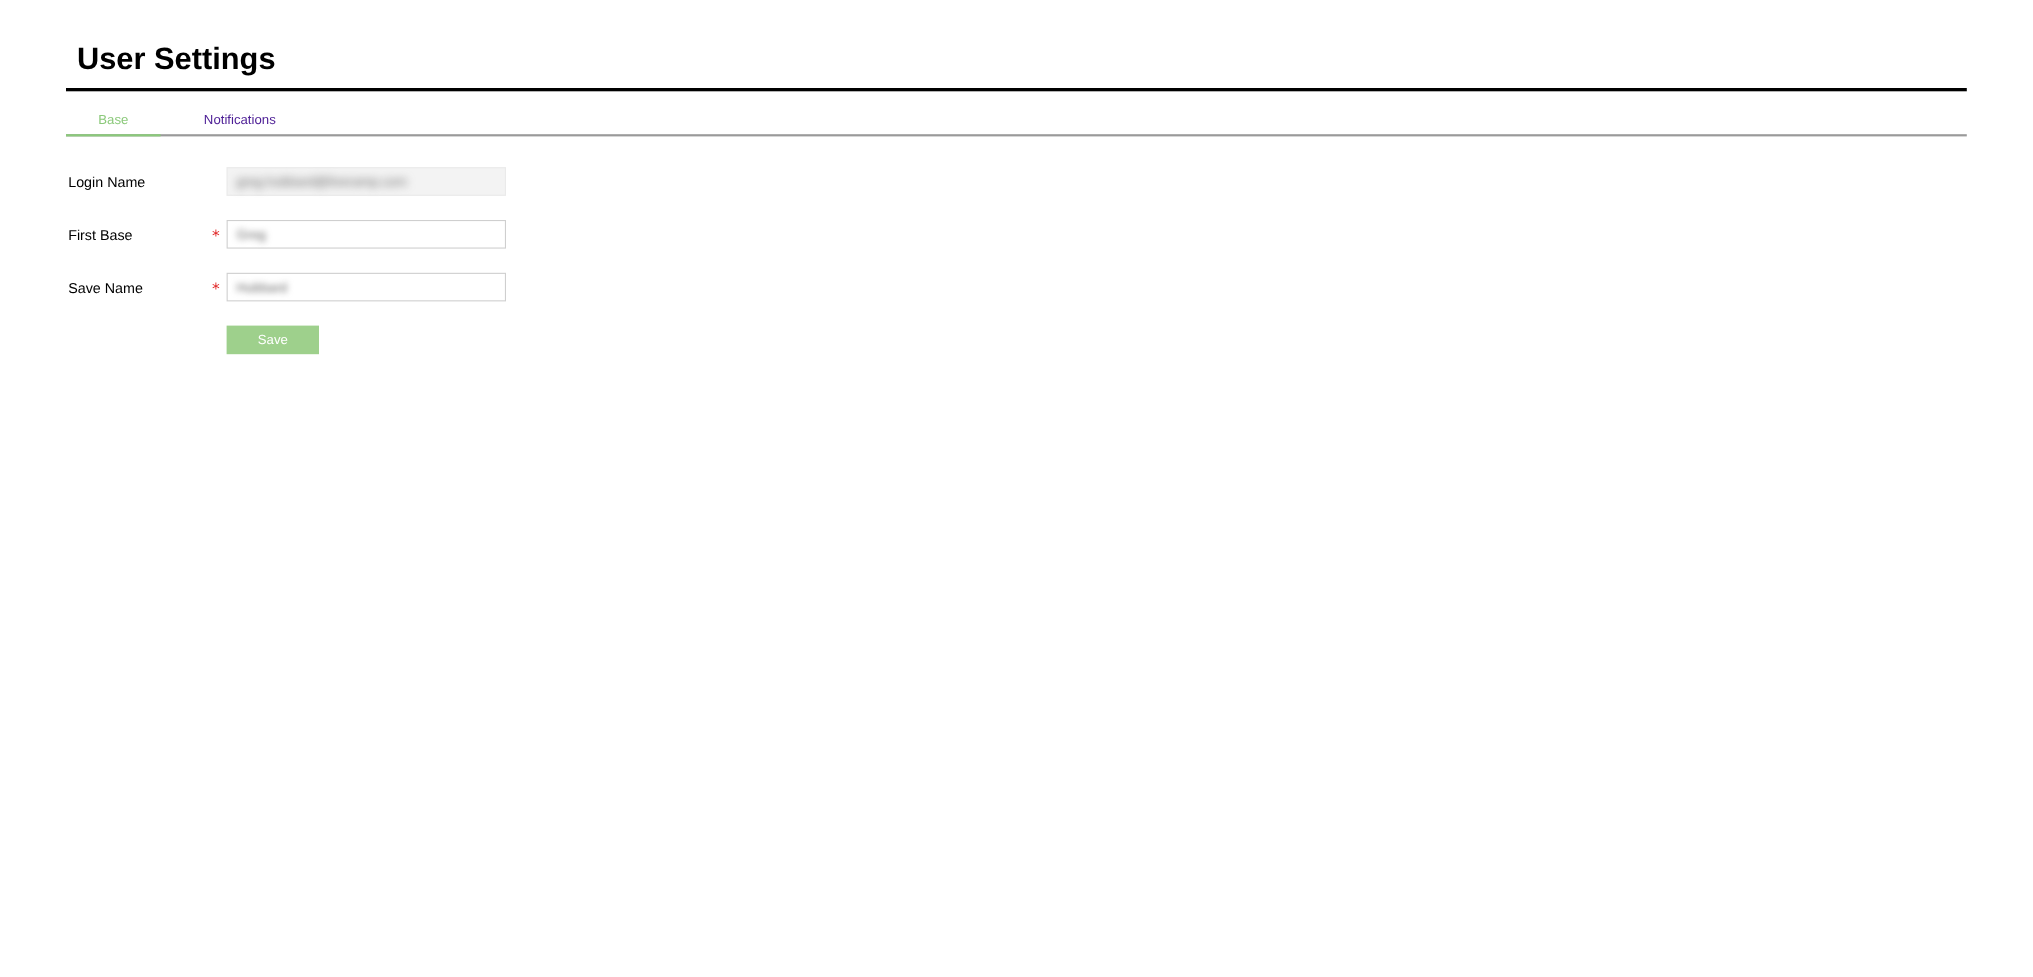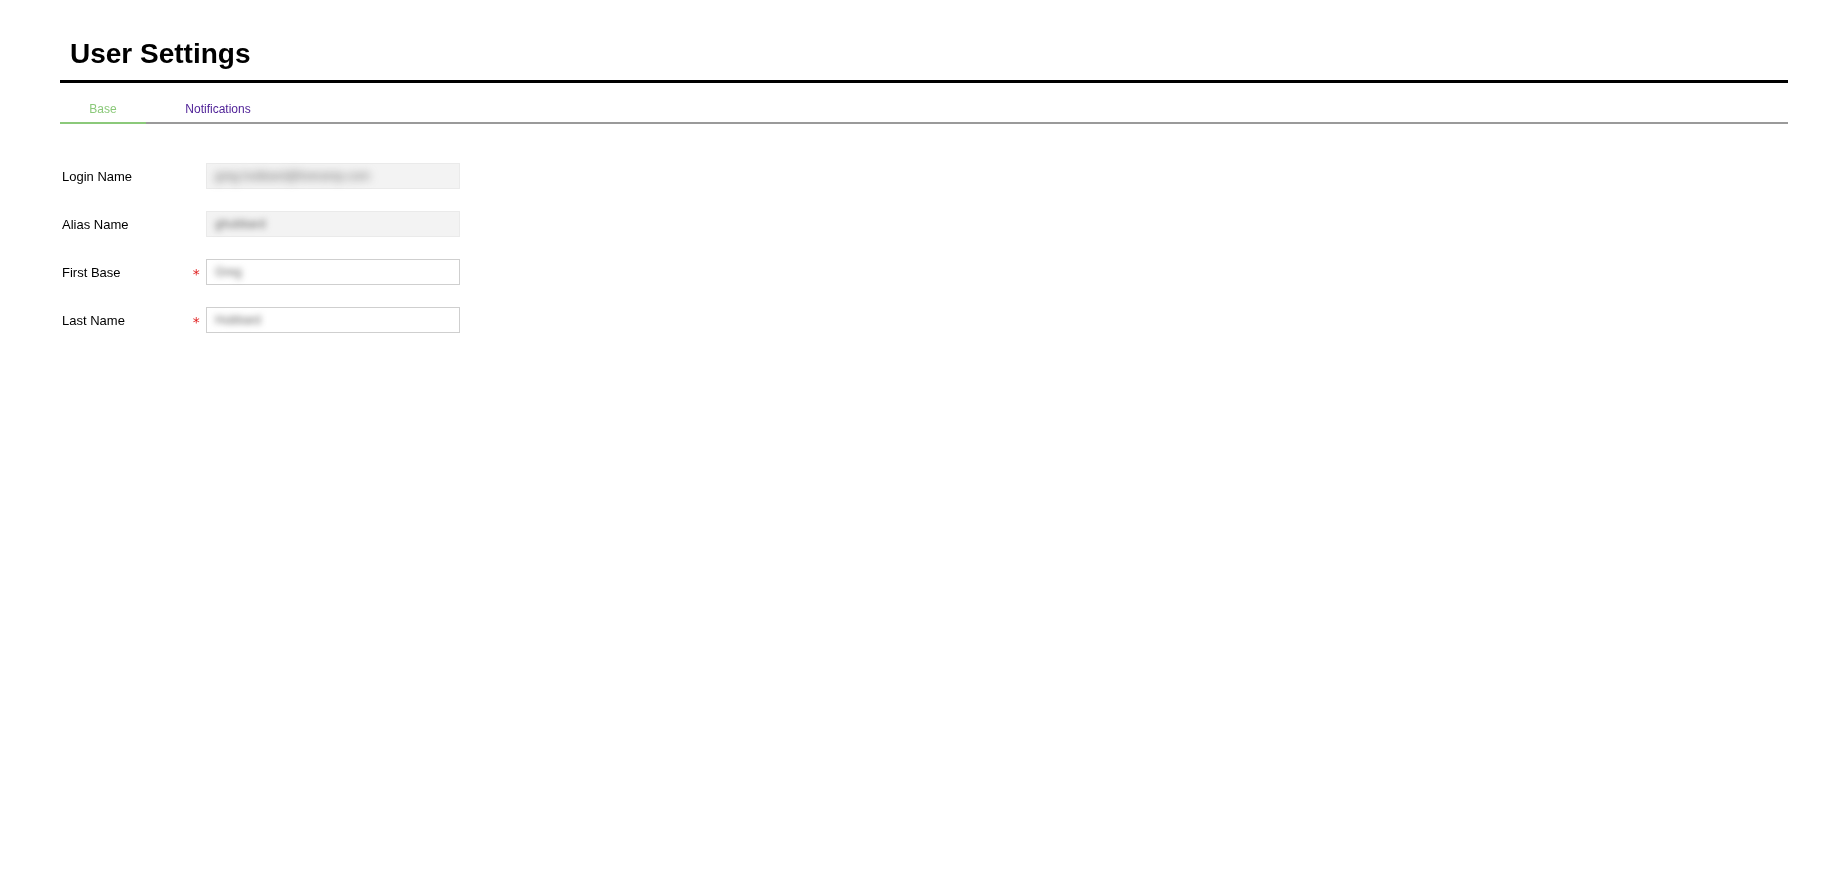--- a/index.html
+++ b/index.html
@@ -51,21 +51,21 @@
       left: 0;
       right: 0;
       bottom: -2px;
       height: 2px;
       background: #8bc97a;
     }
     .tab-notifications {
       width: 144px;
     }
     .form-area {
-      margin-top: 39px;
+      margin-top: 28px;
     }
     .form-row {
       display: flex;
       align-items: center;
       margin-bottom: 22px;
       height: 26px;
     }
     .form-label {
       width: 132px;
       font-size: 13px;
@@ -143,40 +143,37 @@
   <div class="form-area">
 
     <div class="form-row">
       <div class="form-label">Login Name</div>
       <div class="required-spacer"></div>
       <div class="field-box readonly">
         <span class="blur">greg.hubbard@liveramp.com</span>
       </div>
     </div>
 
-    <div class="form-row">
-      <div class="form-label">Alias Name</div>
-      <div class="required-spacer"></div>
-      <div class="field-box readonly">
-        <span class="blur small">ghubbard</span>
-      </div>
-    </div>
 
     <div class="form-row">
       <div class="form-label">First Base</div>
       <div class="required">*</div>
       <div class="field-box">
         <span class="blur small">Greg</span>
       </div>
     </div>
 
     <div class="form-row">
-      <div class="form-label">Last Name</div>
+      <div class="form-label">Save Name</div>
       <div class="required">*</div>
       <div class="field-box">
         <span class="blur small">Hubbard</span>
       </div>
     </div>
 
+    <div class="save-row">
+      <div class="save-offset"></div>
+      <button class="save-button">Save</button>
+    </div>
 
   </div>
 
 </div>
 
 </body></html>

